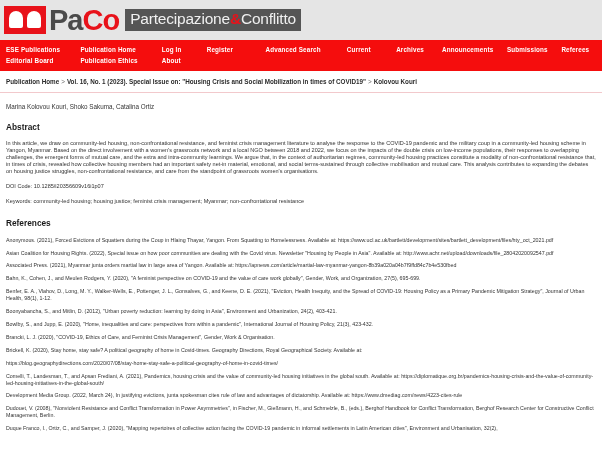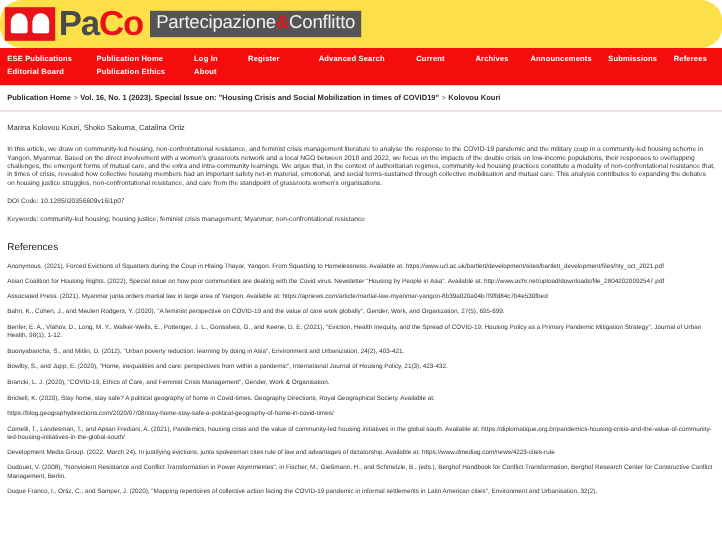--- a/index.html
+++ b/index.html
@@ -12,26 +12,25 @@
     height: 467px;
     overflow: hidden;
     font-family: "Liberation Sans", sans-serif;
     color: #222222;
     -webkit-font-smoothing: antialiased;
   }
 
   
   .masthead {
     height: 40px;
-    background: #fde047;
+    background: #e5e5e5;
     display: flex;
     align-items: center;
     padding: 0 0 0 4px;
     box-sizing: border-box;
-    border-radius: 18px;
   }
   .logo-mark {
     width: 42px;
     height: 28px;
     background: #e8121a;
     position: relative;
     flex: 0 0 auto;
     margin-right: 3px;
   }
   .logo-mark .head {
@@ -151,21 +150,21 @@
   .meta-line {
     font-size: 5.55px;
     color: #333333;
     line-height: 7.1px;
     margin-top: 8px;
   }
   .meta-line.kw { margin-top: 7px; }
 
   .refs-head {
     font-size: 8.3px;
-    font-weight: normal;
+    font-weight: bold;
     color: #1a1a1a;
     margin: 13px 0 9px 0;
   }
   .ref {
     font-size: 5.3px;
     line-height: 6.9px;
     color: #333333;
     margin: 0 0 6px 0;
     word-break: break-word;
   }
@@ -225,20 +224,21 @@
   </div>
 </nav>
 
 <div class="crumbbar">
   <span>Publication Home</span><span class="sep">&gt;</span><span>Vol. 16, No. 1 (2023). Special Issue on: "Housing Crisis and Social Mobilization in times of COVID19"</span><span class="sep">&gt;</span><span>Kolovou Kouri</span>
 </div>
 
 <main class="article">
   <div class="authors">Marina Kolovou Kouri, Shoko Sakuma, Catalina Ortiz</div>
 
+  <h2 class="sec-head">Abstract</h2>
   <div class="abstract-body">
     <p>In this article, we draw on community-led housing, non-confrontational resistance, and feminist crisis management literature to analyse the response to the COVID-19 pandemic and the military coup in a community-led housing scheme in Yangon, Myanmar. Based on the direct involvement with a women's grassroots network and a local NGO between 2018 and 2022, we focus on the impacts of the double crisis on low-income populations, their responses to overlapping challenges, the emergent forms of mutual care, and the extra and intra-community learnings. We argue that, in the context of authoritarian regimes, community-led housing practices constitute a modality of non-confrontational resistance that, in times of crisis, revealed how collective housing members had an important safety net-in material, emotional, and social terms-sustained through collective mobilisation and mutual care. This analysis contributes to expanding the debates on housing justice struggles, non-confrontational resistance, and care from the standpoint of grassroots women's organisations.</p>
   </div>
 
   <div class="meta-line">
     <span>DOI Code:</span>
     <span>10.1285/i20356609v16i1p07</span>
   </div>
   <div class="meta-line kw">
     <span>Keywords:</span>

